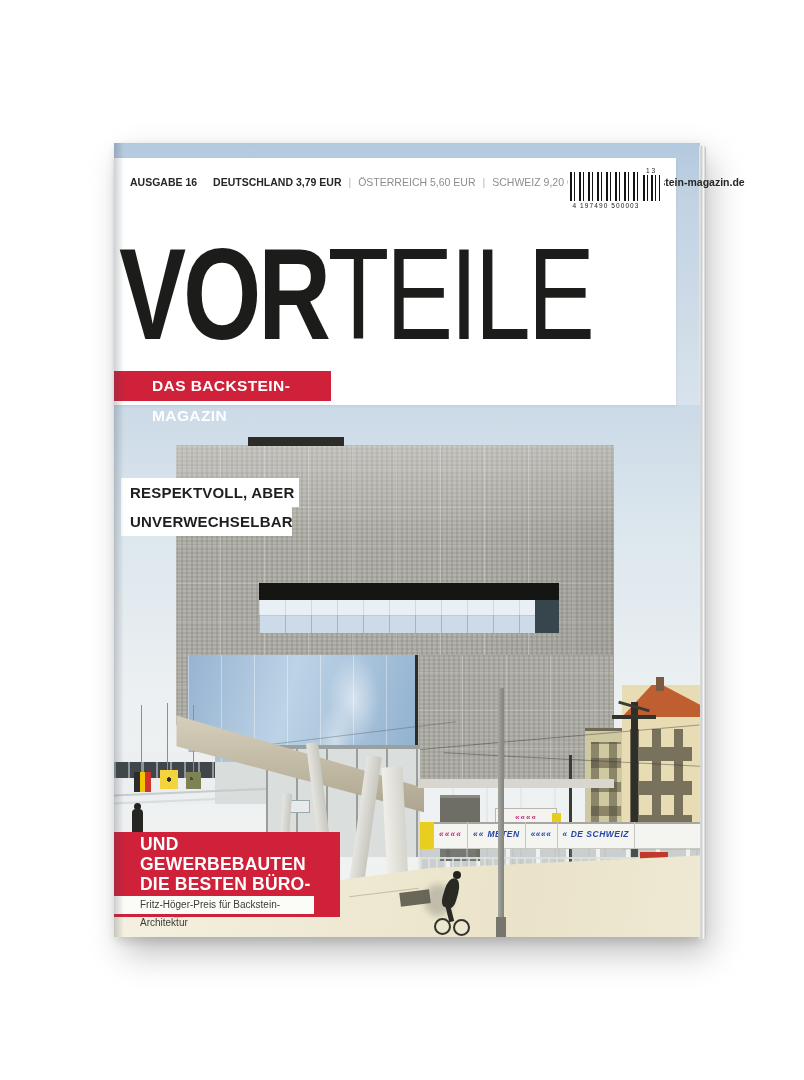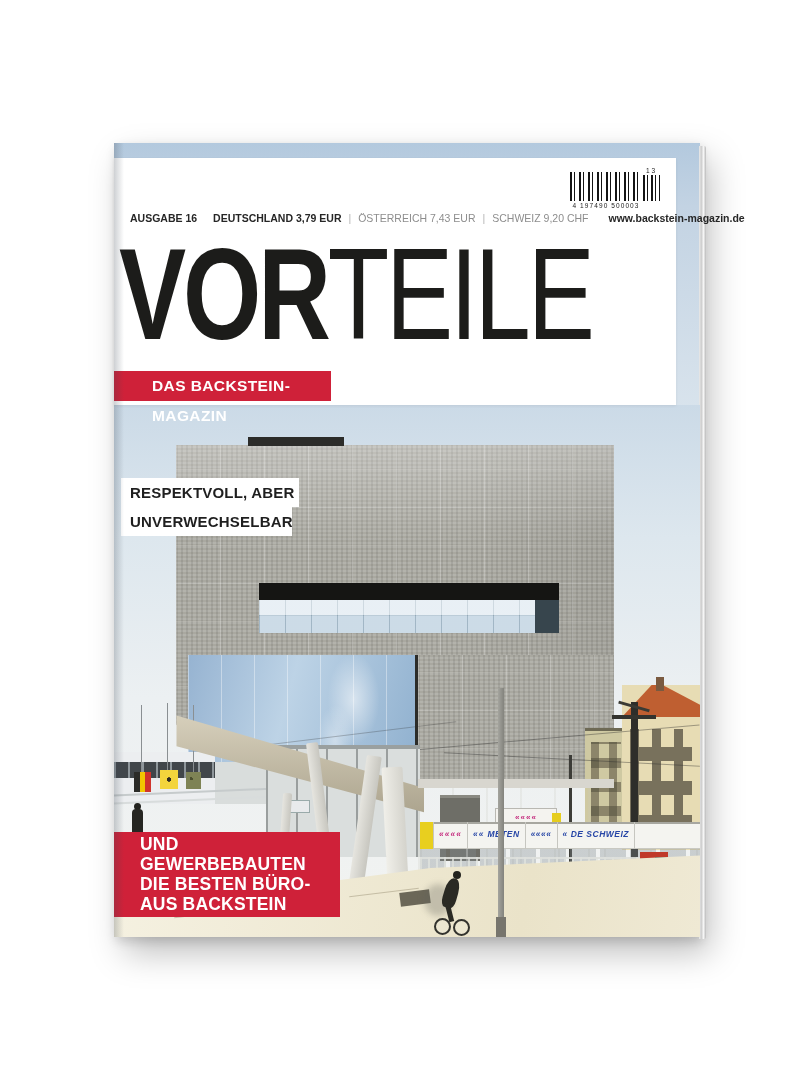--- a/index.html
+++ b/index.html
@@ -15,21 +15,21 @@
   }
   .curl { position:absolute; left:0; top:0; bottom:0; width:10px; z-index:40;
     background:linear-gradient(90deg,rgba(60,70,82,.25),rgba(255,255,255,0)); }
   .pages { position:absolute; right:-6px; top:3px; bottom:-2px; width:7px; z-index:0;
     background:linear-gradient(90deg,#e9e9e9,#cfcfcf 35%,#f6f6f6 65%,#b9b9b9); border-radius:0 2px 2px 0; }
 
   
   .header-box { position:absolute; left:0; top:15px; width:562px; height:247px; background:#ffffff; z-index:5;
     box-shadow:0 1px 3px rgba(0,0,0,.07); }
   .topbar { position:absolute; left:16px; top:18px; width:430px; display:flex; align-items:flex-start;
-    font-size:10.5px; color:#8d8d8d; white-space:nowrap;margin-top:36px; }
+    font-size:10.5px; color:#8d8d8d; white-space:nowrap; }
   .topbar .issue { font-weight:700; color:#262626; margin-right:16px; }
   .topbar .bold { font-weight:700; color:#262626; }
   .topbar .sep { margin:0 7px; color:#b5b5b5; }
   .topbar .site { font-weight:700; color:#262626; margin-left:20px; }
 
   .barcode { position:absolute; right:12px; top:8px; width:96px; height:48px; background:#fff; z-index:6; }
   .barcode .bars { position:absolute; left:2px; top:6px; width:70px; height:29px;
     background:repeating-linear-gradient(90deg,#141414 0 2px,#ffffff 2px 4px,#141414 4px 5px,#ffffff 5px 9px,#141414 9px 11px,#ffffff 11px 13px,#141414 13px 14px,#ffffff 14px 18px); }
   .barcode .digits { position:absolute; left:0px; top:36px; width:76px; font-size:6.5px; letter-spacing:1.1px; color:#1c1c1c; text-align:center; }
   .addon { position:absolute; right:4px; top:1px; width:17px; }
@@ -288,21 +288,21 @@
       </div>
       <div class="pole"></div>
       <div class="pole-base"></div>
     </div>
 
     <div class="header-box">
       <div class="topbar">
         <span class="issue">AUSGABE 16</span>
         <span class="bold">DEUTSCHLAND 3,79 EUR</span>
         <span class="sep">|</span>
-        <span>ÖSTERREICH 7,43 EUR</span>
+        <span>ÖSTERREICH 5,60 EUR</span>
         <span class="sep">|</span>
         <span>SCHWEIZ 9,20 CHF</span>
         <span class="site">www.backstein-magazin.de</span>
       </div>
       <div class="barcode">
         <div class="bars"></div>
         <div class="digits">4 197490 500003</div>
         <div class="addon">
           <div class="addon-num">13</div>
           <div class="addon-bars"></div>
@@ -315,14 +315,15 @@
     <div class="feature">
       <div class="fh">RESPEKTVOLL, ABER</div>
       <div class="fh fh2">UNVERWECHSELBAR</div>
     </div>
 
     <div class="story">
       <div>UND GEWERBEBAUTEN</div>
       <div>DIE BESTEN BÜRO-</div>
       <div>AUS BACKSTEIN</div>
     </div>
+    <div class="story-sub">Fritz-Höger-Preis für Backstein-Architektur</div>
   </div>
 </div>
 
 </body></html>

